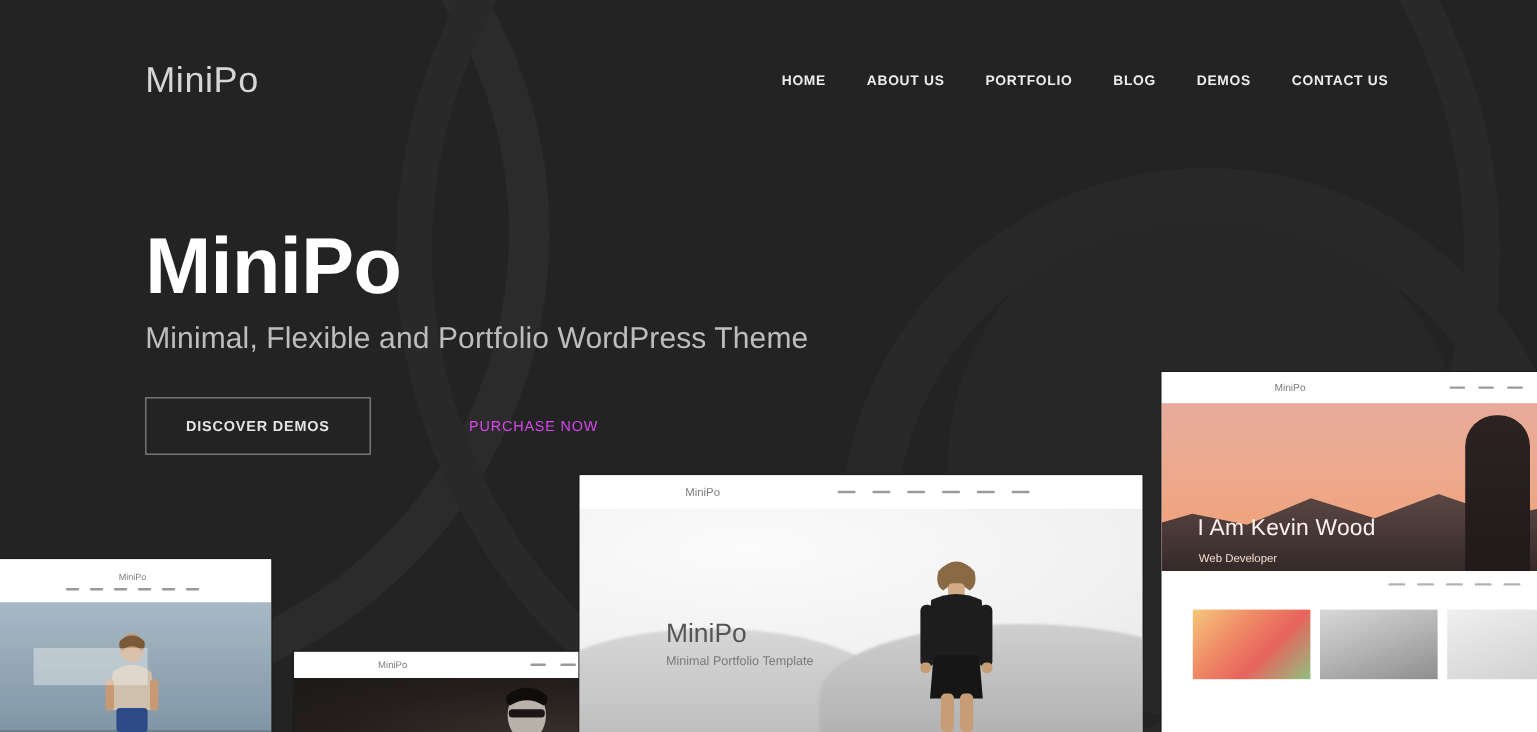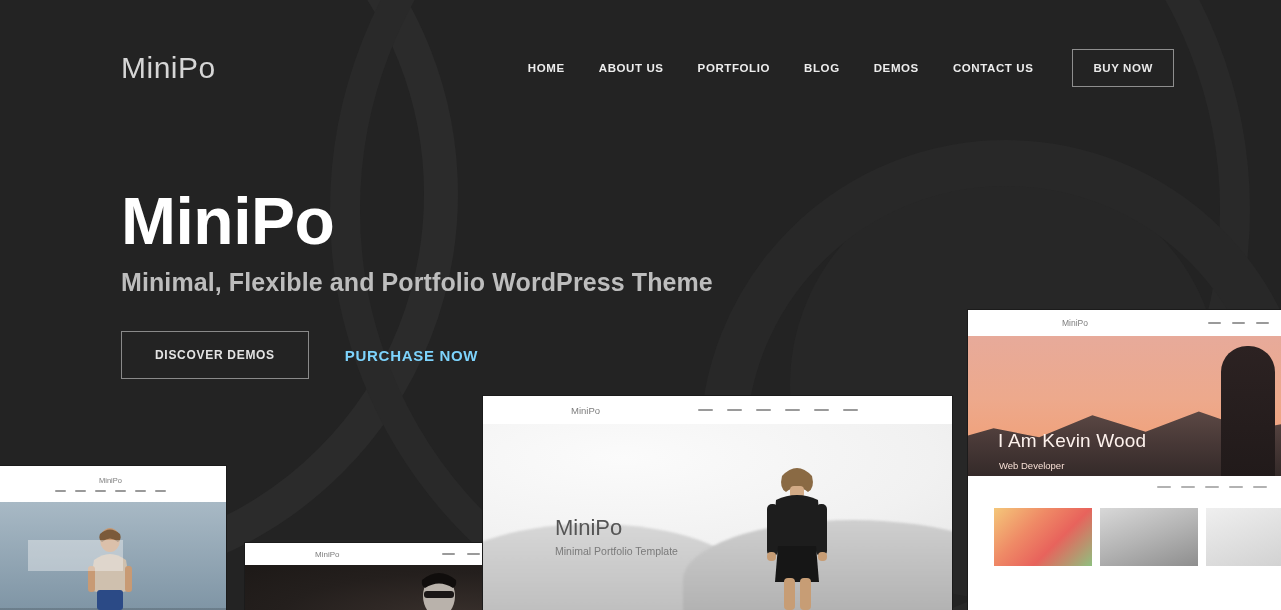--- a/index.html
+++ b/index.html
@@ -94,46 +94,47 @@
     color: #ffffff;
     font-size: 66px;
     font-weight: 700;
     line-height: 1.0;
     letter-spacing: -0.5px;
     margin: 0;
   }
   .hero-sub {
     color: #bdbdbd;
     font-size: 25px;
-    font-weight: 700;
+    font-weight: 400;
     margin: 14px 0 0 0;
     letter-spacing: 0.1px;
   }
   .hero-actions {
     margin-top: 34px;
     display: flex;
-    align-items: flex-start;
+    align-items: center;
+    gap: 46px;
   }
   .btn-outline {
     border: 1px solid #8a8a8a;
     color: #e4e4e4;
     background: transparent;
     font-size: 12px;
     font-weight: 700;
     letter-spacing: 0.7px;
     padding: 16px 33px;
     cursor: pointer;
     font-family: "Liberation Sans", sans-serif;
   }
   .btn-text {
-    color: #7dd3fc;
+    color: #d946ef;
     background: transparent;
     border: 0;
-    font-size: 15px;
-    font-weight: 700;
+    font-size: 12px;
+    font-weight: 400;
     letter-spacing: 0.7px;
     margin-left: 28px;
     padding: 16px 8px;
     cursor: pointer;
     font-family: "Liberation Sans", sans-serif;
   }
 
   
   .mock { position: absolute; overflow: hidden; background: #fff; }
   .mock-head {
@@ -292,21 +293,20 @@
 
   <div class="topbar">
     <div class="brand">MiniPo</div>
     <nav class="nav">
       <a class="nav-item">HOME</a>
       <a class="nav-item">ABOUT US</a>
       <a class="nav-item">PORTFOLIO</a>
       <a class="nav-item">BLOG</a>
       <a class="nav-item">DEMOS</a>
       <a class="nav-item">CONTACT US</a>
-      <button class="buy-now">BUY NOW</button>
     </nav>
   </div>
 
   <div class="hero">
     <h1 class="hero-title">MiniPo</h1>
     <p class="hero-sub">Minimal, Flexible and Portfolio WordPress Theme</p>
     <div class="hero-actions">
       <button class="btn-outline">DISCOVER DEMOS</button>
       <button class="btn-text">PURCHASE NOW</button>
     </div>

